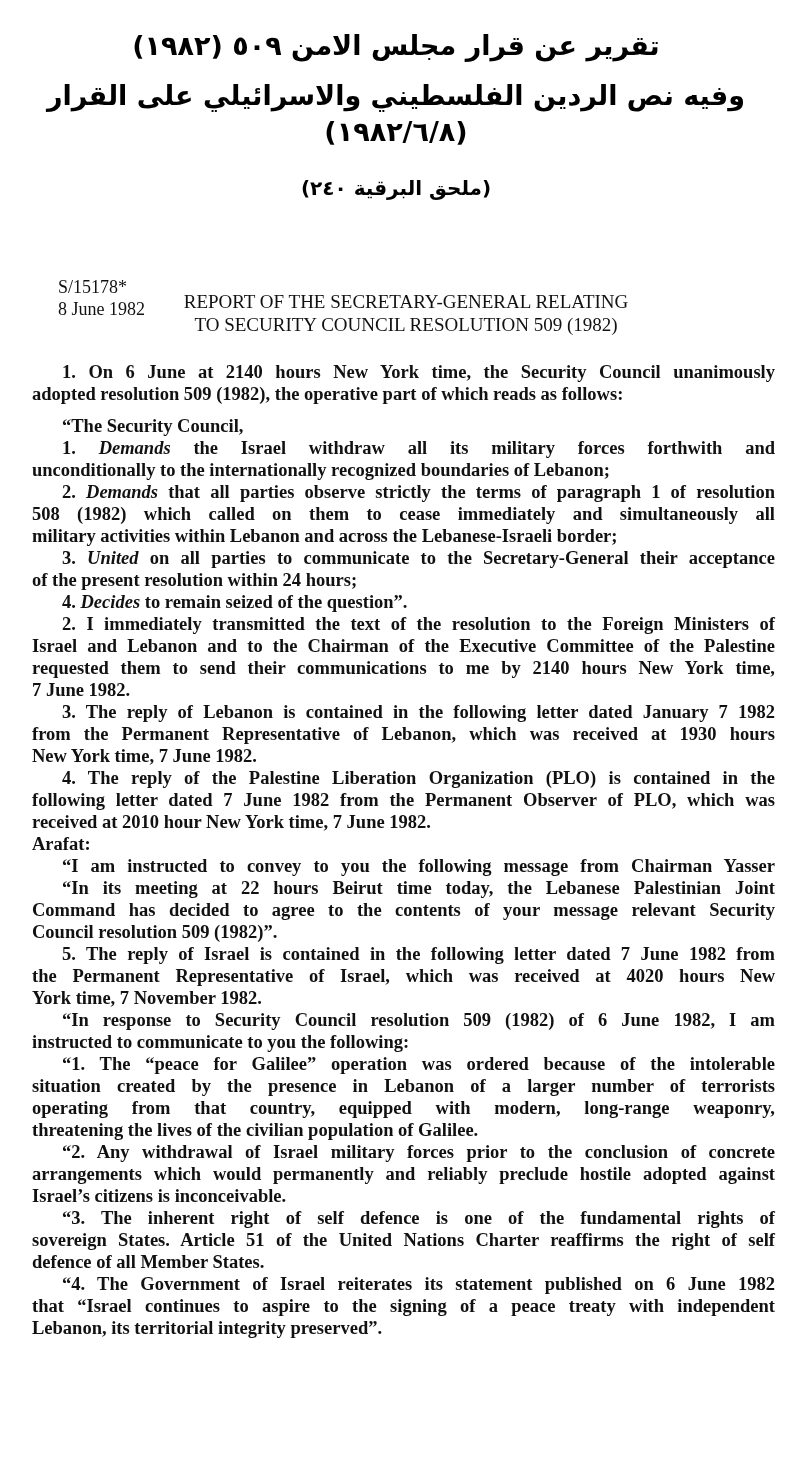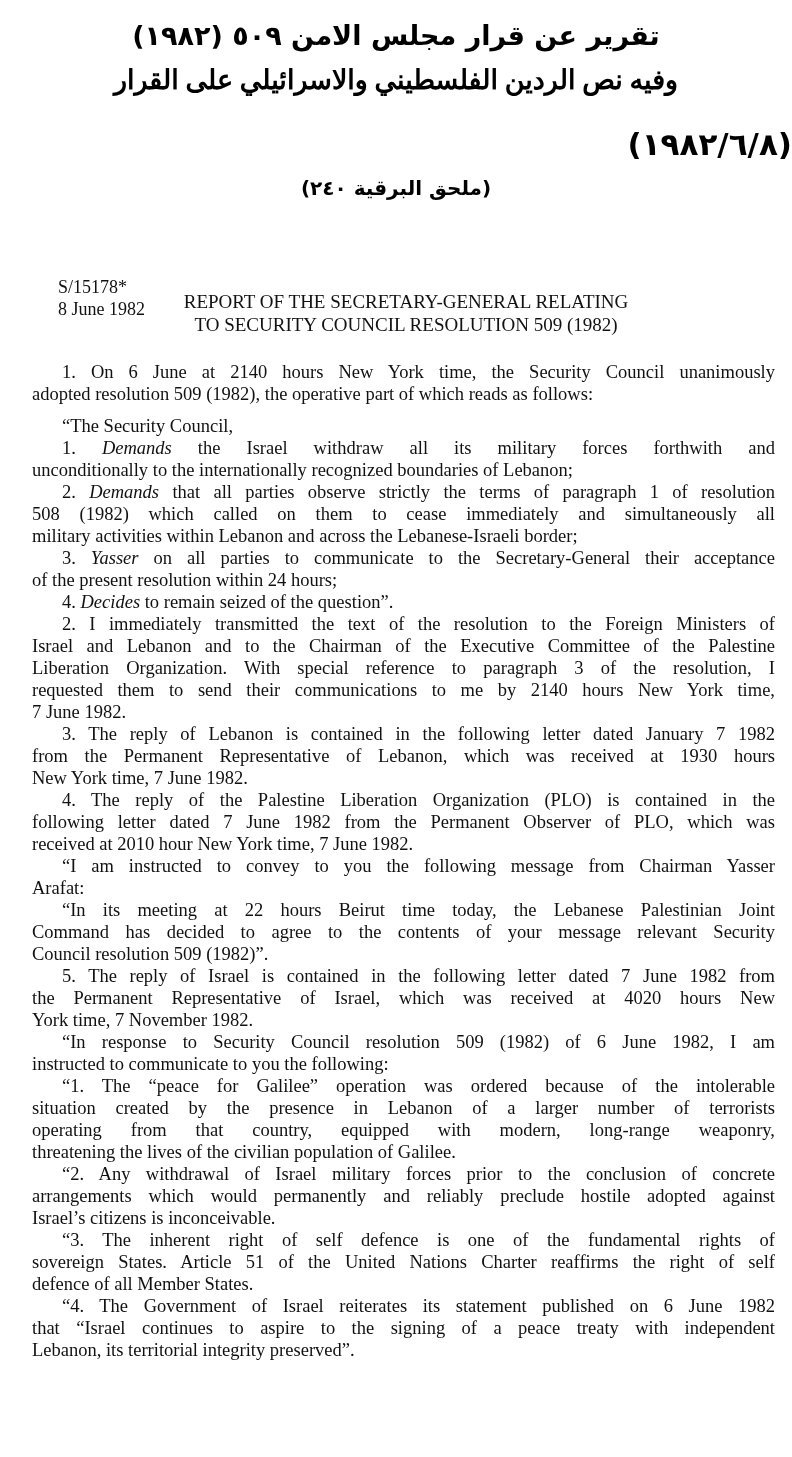--- a/index.html
+++ b/index.html
@@ -1,32 +1,32 @@
 <!DOCTYPE html>
 <html><head>
 <meta charset="utf-8">
 <style>
   html, body { margin: 0; padding: 0; background: #ffffff; }
   body { width: 792px; height: 1457px; position: relative; overflow: hidden; color: #111; }
   .page { position: absolute; left: 0; top: 0; width: 792px; height: 1457px; background: #fff; }
   .ar { position: absolute; left: 0; width: 792px; text-align: center; direction: rtl;
         font-family: "DejaVu Sans", sans-serif; font-weight: bold; color: #000; }
-  .ar1 { top: 20px; font-size: 27px; }
-  .ar2 { top: 64px; font-size: 27px; font-family: Liberation Serif, serif; }
-  .ar3 { top: 126px; font-size: 31px; text-align: right; }
+  .ar1 { top: 30px; font-size: 27px; }
+  .ar2 { top: 80px; font-size: 27px; }
+  .ar3 { top: 116px; font-size: 27px; }
   .ar4 { top: 176px; font-size: 20px; }
   .meta { position: absolute; left: 58px; font-family: "Liberation Serif", serif; font-size: 18px; line-height: 22px; margin-top: 46px; }
   .meta1 { top: 230px; }
   .meta2 { top: 252px; }
   .title { position: absolute; left: 0; width: 792px; text-align: center;
            font-family: "Liberation Serif", serif; font-size: 19px; line-height: 23px; }
   .title1 { top: 290px; padding-left: 10px; }
   .title2 { top: 313px; padding-left: 10px; }
   .body { position: absolute; left: 32px; width: 743px; top: 361px;
-          font-family: "Liberation Serif", serif; font-size: 18.5px; color: #111; }
+          font-family: "Liberation Serif", serif; font-size: 18.5px; color: #111; font-weight: bold; }
   .line { display: block; height: 22px; line-height: 22px; white-space: nowrap;
           text-align: justify; text-align-last: justify; overflow: visible; }
   .line.last { text-align-last: left; }
   .line.ind { padding-left: 30px; }
   .gap { height: 10px; }
   em { font-style: italic; }
 </style>
 </head>
 <body>
 
@@ -51,41 +51,40 @@
 
     <span class="line ind last">“The Security Council,</span>
 
     <span class="line ind"><span>1.</span> <em>Demands</em> <span>the Israel withdraw all its military forces forthwith and</span></span>
     <span class="line last">unconditionally to the internationally recognized boundaries of Lebanon;</span>
 
     <span class="line ind"><span>2.</span> <em>Demands</em> <span>that all parties observe strictly the terms of paragraph 1 of resolution</span></span>
     <span class="line">508 (1982) which called on them to cease immediately and simultaneously all</span>
     <span class="line last">military activities within Lebanon and across the Lebanese-Israeli border;</span>
 
-    <span class="line ind"><span>3.</span> <em>Yasser</em> <span>on all parties to communicate to the Secretary-General their acceptance</span></span>
+    <span class="line ind"><span>3.</span> <em>United</em> <span>on all parties to communicate to the Secretary-General their acceptance</span></span>
     <span class="line last">of the present resolution within 24 hours;</span>
 
     <span class="line ind last"><span>4.</span> <em>Decides</em> <span>to remain seized of the question”.</span></span>
 
     <span class="line ind">2. I immediately transmitted the text of the resolution to the Foreign Ministers of</span>
     <span class="line">Israel and Lebanon and to the Chairman of the Executive Committee of the Palestine</span>
-    <span class="line">Liberation Organization. With special reference to paragraph 3 of the resolution, I</span>
     <span class="line">requested them to send their communications to me by 2140 hours New York time,</span>
     <span class="line last">7 June 1982.</span>
 
     <span class="line ind">3. The reply of Lebanon is contained in the following letter dated January 7 1982</span>
     <span class="line">from the Permanent Representative of Lebanon, which was received at 1930 hours</span>
     <span class="line last">New York time, 7 June 1982.</span>
 
     <span class="line ind">4. The reply of the Palestine Liberation Organization (PLO) is contained in the</span>
     <span class="line">following letter dated 7 June 1982 from the Permanent Observer of PLO, which was</span>
     <span class="line last">received at 2010 hour New York time, 7 June 1982.</span>
 
+    <span class="line last">Arafat:</span>
     <span class="line ind">“I am instructed to convey to you the following message from Chairman Yasser</span>
-    <span class="line last">Arafat:</span>
     <span class="line ind">“In its meeting at 22 hours Beirut time today, the Lebanese Palestinian Joint</span>
     <span class="line">Command has decided to agree to the contents of your message relevant Security</span>
     <span class="line last">Council resolution 509 (1982)”.</span>
 
     <span class="line ind">5. The reply of Israel is contained in the following letter dated 7 June 1982 from</span>
     <span class="line">the Permanent Representative of Israel, which was received at 4020 hours New</span>
     <span class="line last">York time, 7 November 1982.</span>
 
     <span class="line ind">“In response to Security Council resolution 509 (1982) of 6 June 1982, I am</span>
     <span class="line last">instructed to communicate to you the following:</span>

